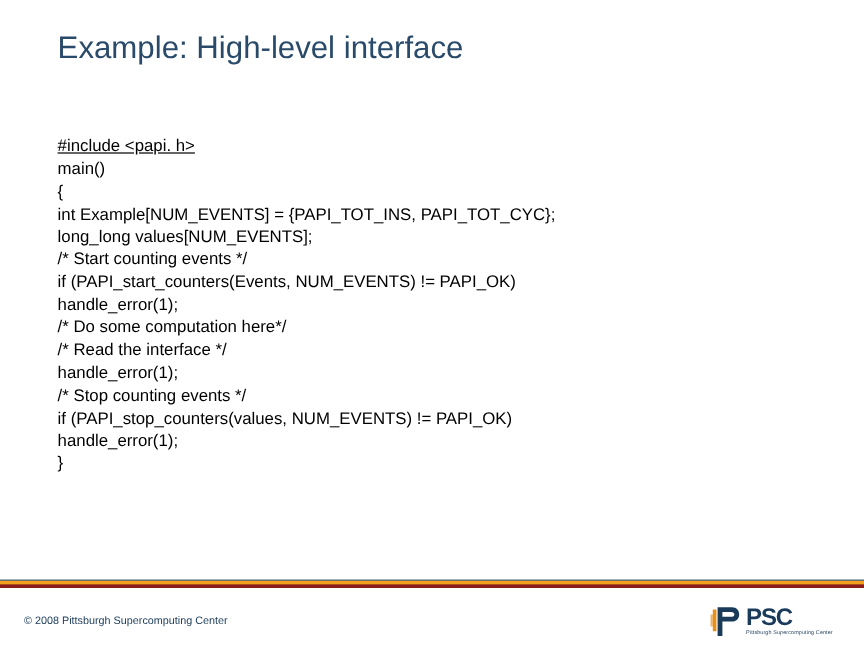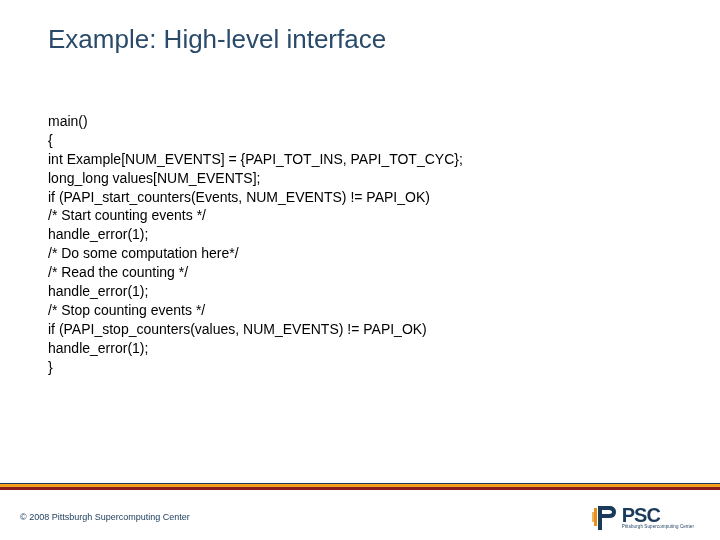--- a/index.html
+++ b/index.html
@@ -93,29 +93,30 @@
   }
 </style>
 </head>
 <body>
 
 <div class="slide">
 
   <h1 class="title">Example: High-level interface</h1>
 
   <div class="code-block">
+      <div class="code-line underline">#include &lt;papi. h&gt;</div>
       <div class="code-line">main()</div>
       <div class="code-line">{</div>
       <div class="code-line">int Example[NUM_EVENTS] = {PAPI_TOT_INS, PAPI_TOT_CYC};</div>
       <div class="code-line">long_long values[NUM_EVENTS];</div>
+      <div class="code-line">/* Start counting events */</div>
       <div class="code-line">if (PAPI_start_counters(Events, NUM_EVENTS) != PAPI_OK)</div>
-      <div class="code-line">/* Start counting events */</div>
       <div class="code-line">handle_error(1);</div>
       <div class="code-line">/* Do some computation here*/</div>
-      <div class="code-line">/* Read the counting */</div>
+      <div class="code-line">/* Read the interface */</div>
       <div class="code-line">handle_error(1);</div>
       <div class="code-line">/* Stop counting events */</div>
       <div class="code-line">if (PAPI_stop_counters(values, NUM_EVENTS) != PAPI_OK)</div>
       <div class="code-line">handle_error(1);</div>
       <div class="code-line">}</div>
     </div>
 
   <div class="divider-line"></div>
   <div class="divider-band"></div>
 

